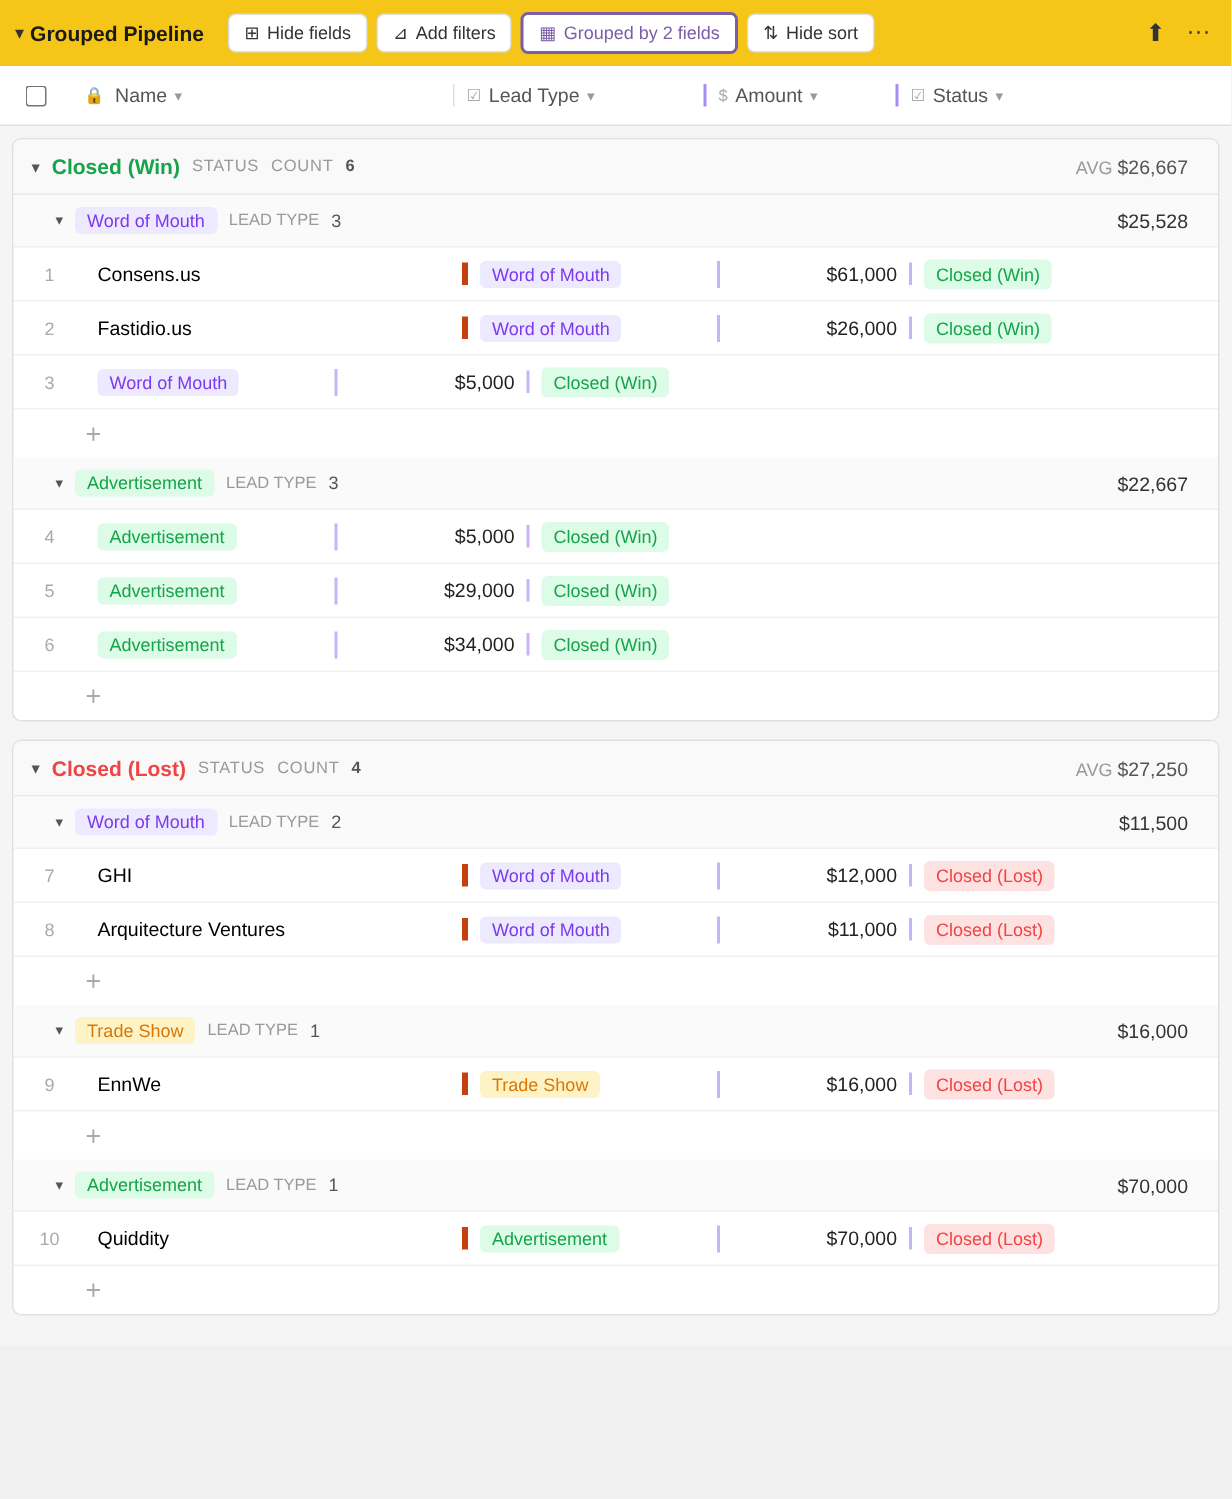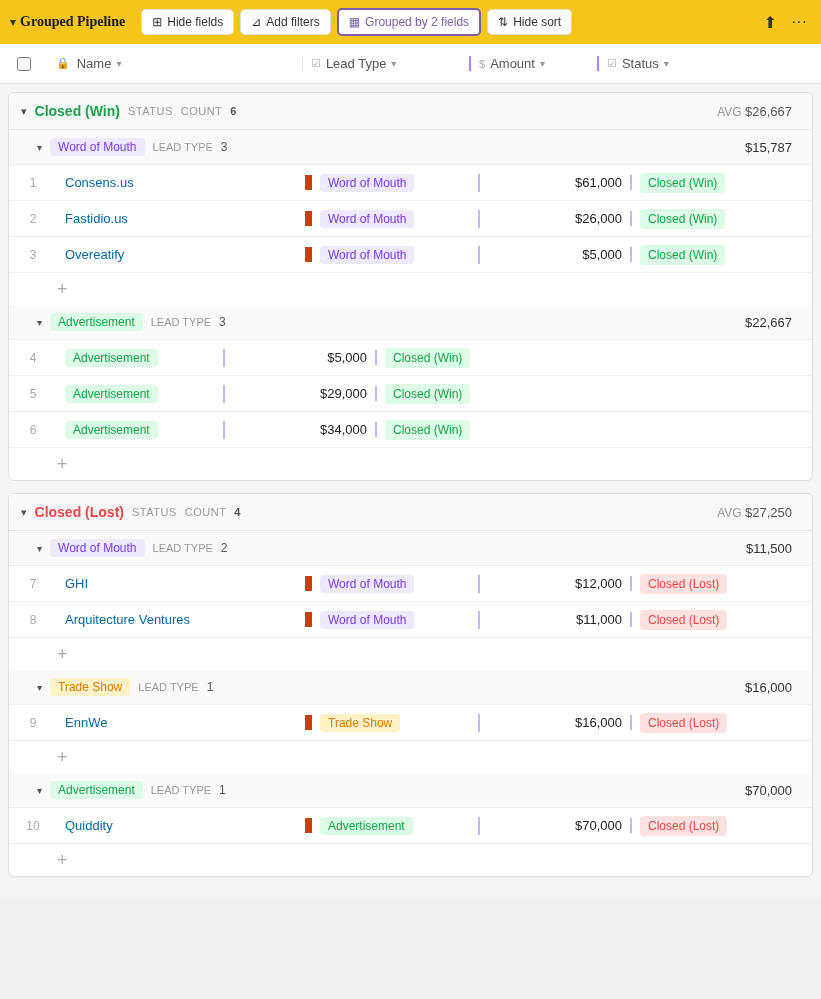--- a/index.html
+++ b/index.html
@@ -21,21 +21,20 @@
       margin-right: 10px;
     }
     .toolbar-chevron {
       font-size: 12px;
       color: #333;
     }
     .toolbar-title {
       font-weight: 600;
       font-size: 14px;
       color: #1a1a1a;
-      font-family: Liberation Serif, serif;
     }
     .toolbar-btn {
       display: flex;
       align-items: center;
       gap: 5px;
       background: white;
       border: 1px solid #ddd;
       border-radius: 5px;
       padding: 5px 10px;
       font-size: 12px;
@@ -150,23 +149,23 @@
     .lead-subtotal { width: 128px; text-align: right; padding-right: 8px; color: #333; font-size: 13px; font-weight: 500; }
 
     
     .data-row {
       display: flex;
       align-items: center;
       border-bottom: 1px solid #f0f0f0;
       height: 36px;
     }
     .row-num { width: 48px; text-align: center; color: #aaa; font-size: 12px; flex-shrink: 0; }
-    .row-name { width: 255px; padding: 0 8px; color: #0369a1; border-right: 7px solid #c2410c; flex-shrink: 0; overflow: hidden; white-space: nowrap; text-overflow: ellipsis; }
+    .row-name { width: 255px; padding: 0 8px; color: #000000; border-right: 4px solid #c2410c; flex-shrink: 0; overflow: hidden; white-space: nowrap; text-overflow: ellipsis; }
     .row-leadtype { width: 168px; padding: 0 8px; border-right: 2px solid #c4b5fd; flex-shrink: 0; }
-    .row-amount { width: 152px; padding: 0 8px; text-align: right; border-right: 2px solid #c4b5fd; flex-shrink: 0; color: #222; }
+    .row-amount { width: 128px; padding: 0 8px; text-align: right; border-right: 2px solid #c4b5fd; flex-shrink: 0; color: #222; }
     .row-status { flex: 1; padding: 0 8px; }
 
     .badge-wom { background: #ede9fe; color: #7c3aed; border-radius: 4px; padding: 2px 8px; font-size: 12px; display: inline-block; }
     .badge-adv { background: #dcfce7; color: #16a34a; border-radius: 4px; padding: 2px 8px; font-size: 12px; display: inline-block; }
     .badge-ts { background: #fef3c7; color: #d97706; border-radius: 4px; padding: 2px 8px; font-size: 12px; display: inline-block; }
     .badge-win { background: #dcfce7; color: #16a34a; border-radius: 4px; padding: 3px 8px; font-size: 12px; display: inline-block; }
     .badge-lost { background: #fee2e2; color: #ef4444; border-radius: 4px; padding: 3px 8px; font-size: 12px; display: inline-block; }
 
     .add-row {
       display: flex;
@@ -251,21 +250,21 @@
         <span class="status-avg-val">$26,667</span>
       </div>
     </div>
   <div class="lead-subgroup">
       <div class="lead-subgroup-header">
         <span class="lead-chevron">▾</span>
         <span class="lead-badge-wom">Word of Mouth</span>
         <span class="lead-type-label">LEAD TYPE</span>
         <span class="lead-count">3</span>
         <span class="lead-spacer"></span>
-        <div class="lead-subtotal">$15,787</div>
+        <div class="lead-subtotal">$25,528</div>
       </div>
     <div class="data-row">
         <div class="row-num">1</div>
         <div class="row-name">Consens.us</div>
         <div class="row-leadtype">
           <span class="badge-wom">Word of Mouth</span>
         </div>
         <div class="row-amount">$61,000</div>
         <div class="row-status">
           <span class="badge-win">Closed (Win)</span>
@@ -277,21 +276,20 @@
         <div class="row-leadtype">
           <span class="badge-wom">Word of Mouth</span>
         </div>
         <div class="row-amount">$26,000</div>
         <div class="row-status">
           <span class="badge-win">Closed (Win)</span>
         </div>
       </div>
         <div class="data-row">
         <div class="row-num">3</div>
-        <div class="row-name">Overeatify</div>
         <div class="row-leadtype">
           <span class="badge-wom">Word of Mouth</span>
         </div>
         <div class="row-amount">$5,000</div>
         <div class="row-status">
           <span class="badge-win">Closed (Win)</span>
         </div>
       </div>
         <div class="add-row">+</div>
       </div>

